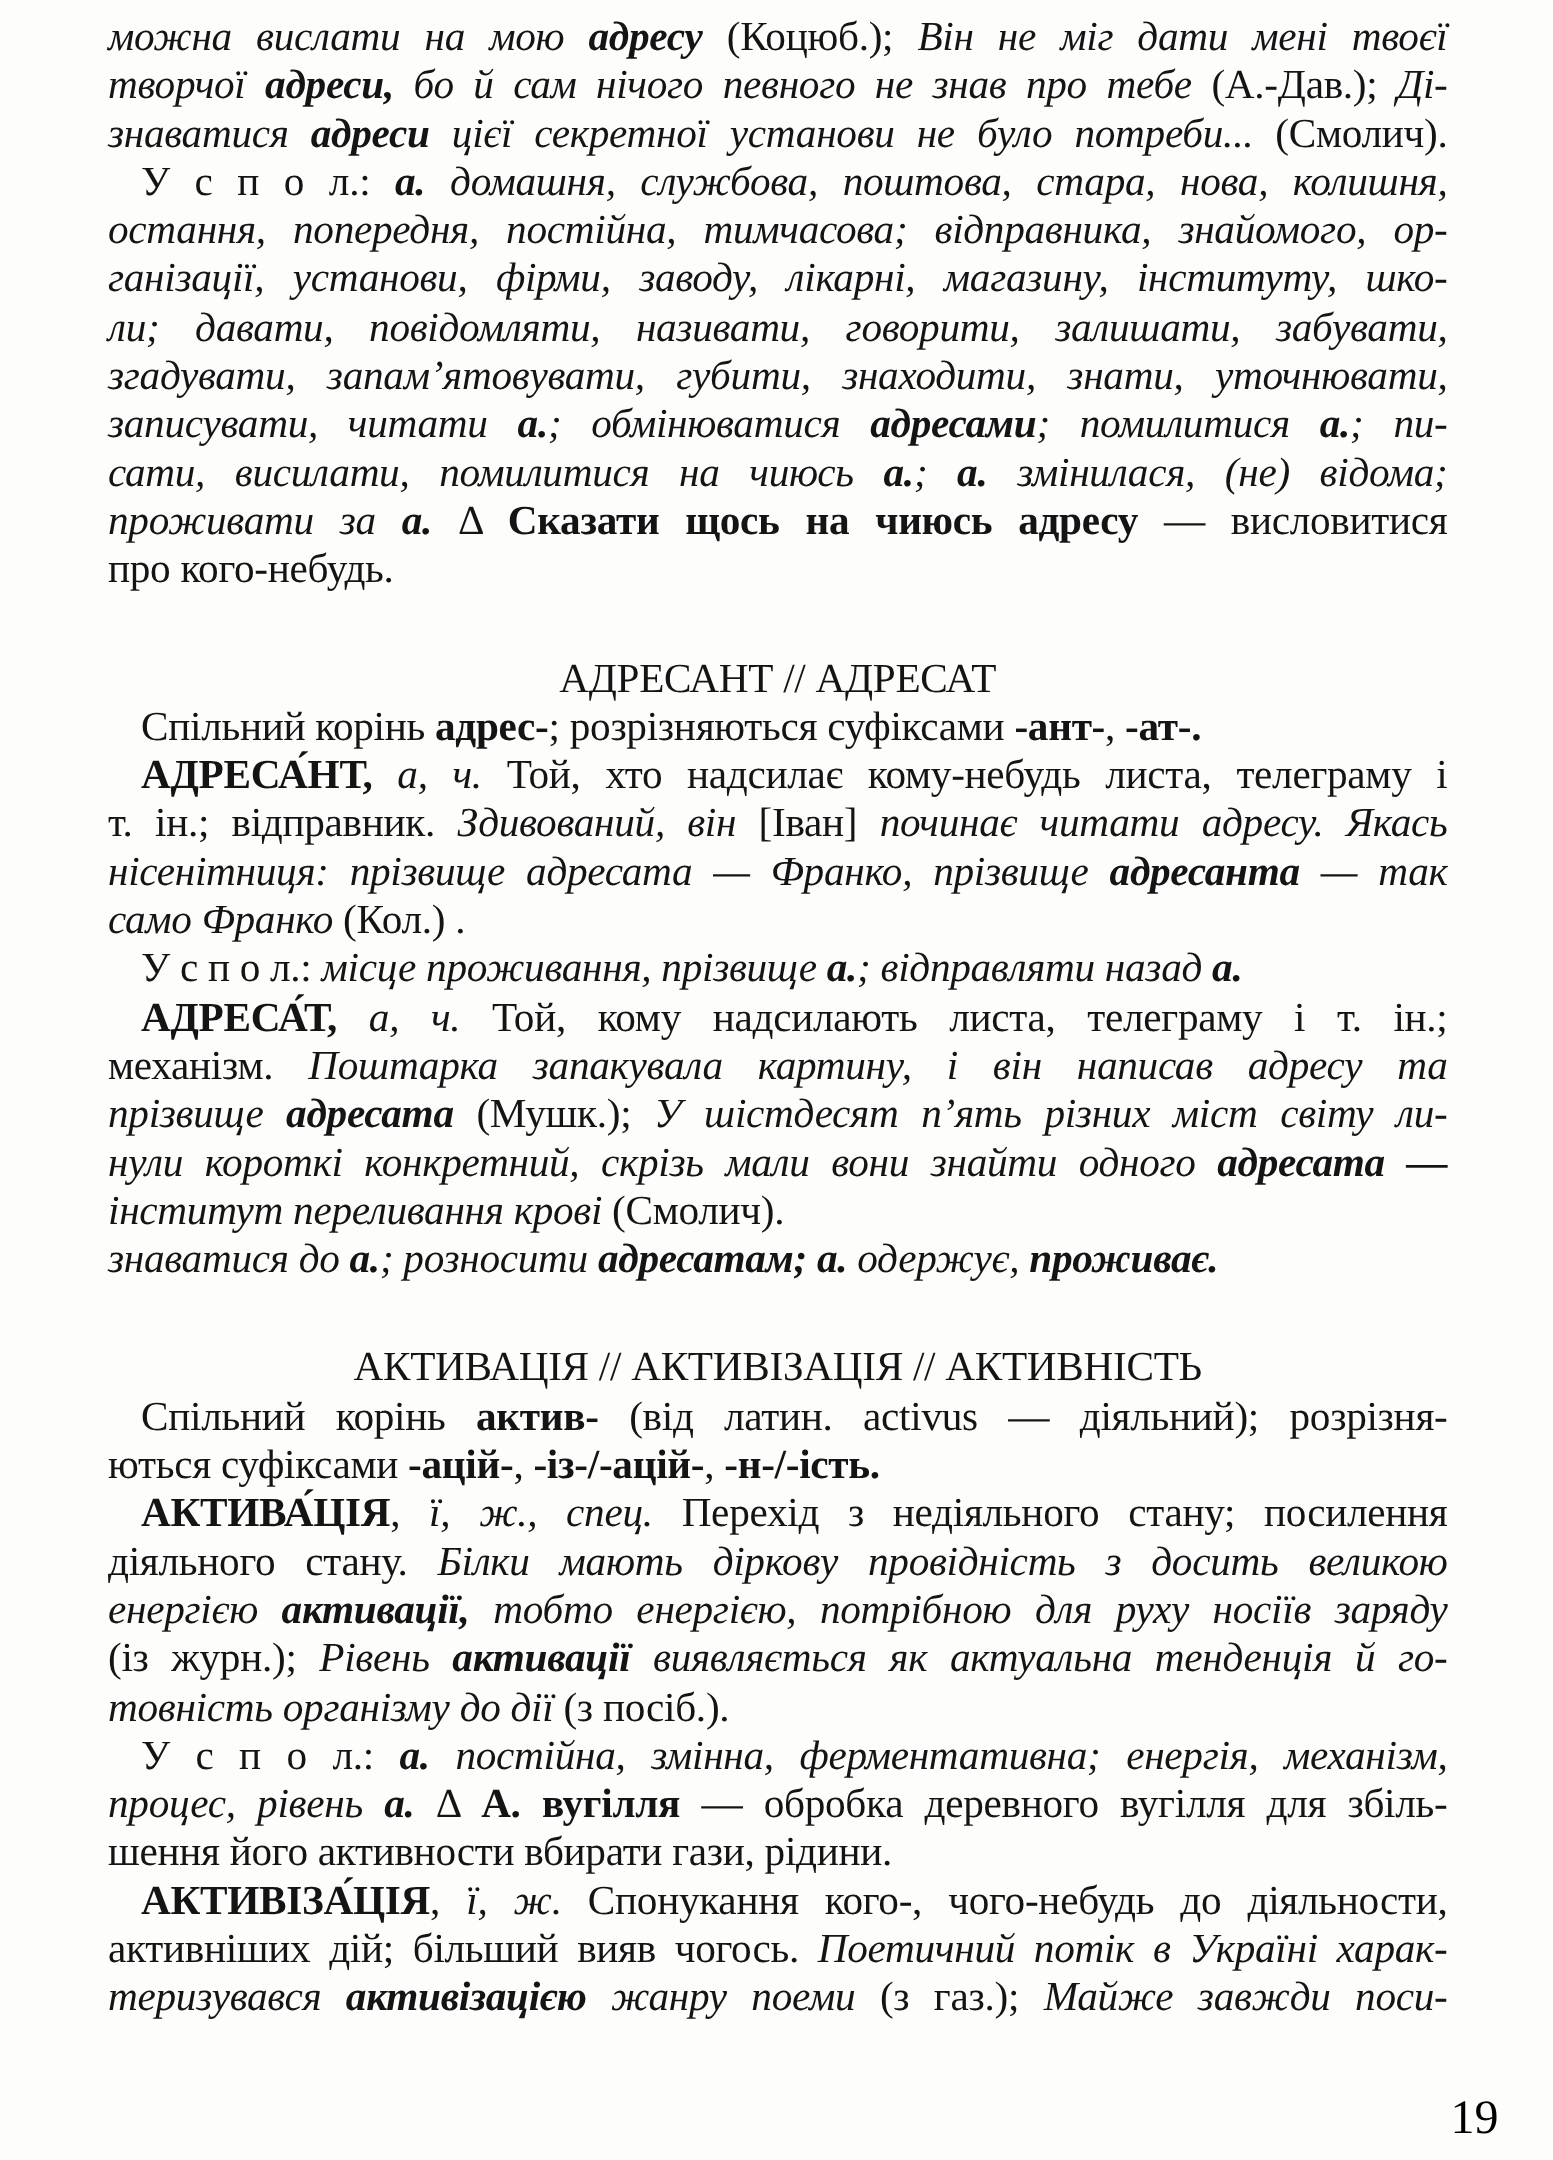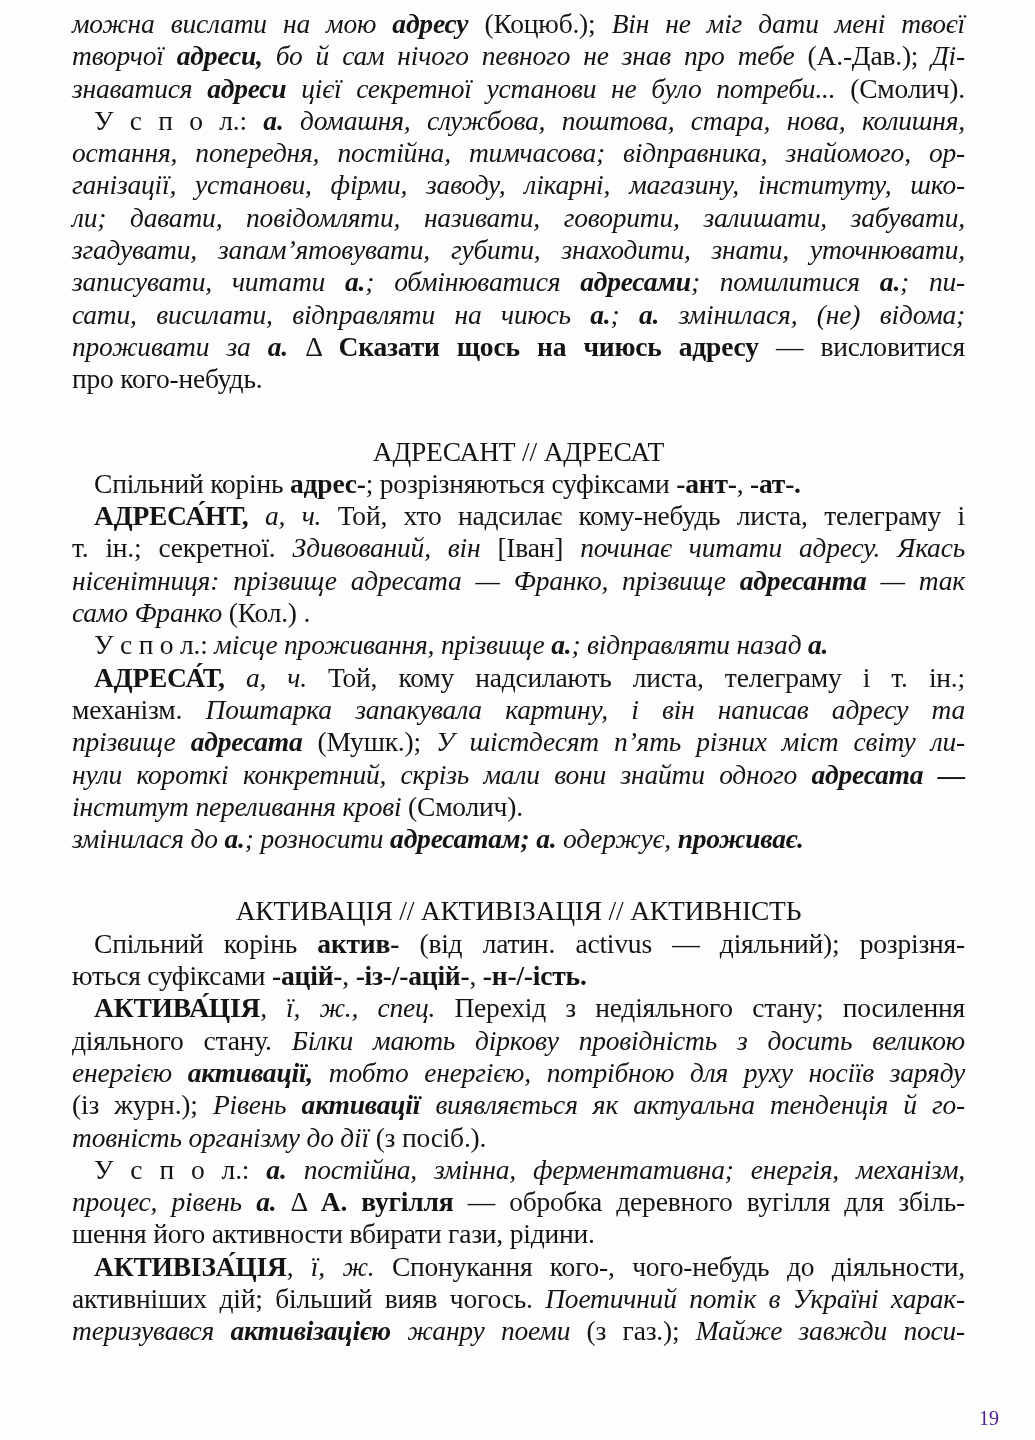--- a/index.html
+++ b/index.html
@@ -39,67 +39,67 @@
     white-space: nowrap;
     font-weight: normal;
   }
   .s-r { font-style: normal; font-weight: normal; }
   .s-b { font-weight: bold; }
   .s-i { font-style: italic; }
   .s-bi { font-weight: bold; font-style: italic; }
   .page-number {
     position: absolute;
     right: 72px; bottom: 10px;
-    font-size: 20px;
-    color: #4c1d95;
+    font-size: 32px;
+    color: #000000;
   }
 </style>
 </head>
 <body>
 
 <div class="page" style="background: rgb(253, 253, 252); padding-left: 36px;">
   <div class="text-block" style="color: rgb(20, 20, 20);">
       <div class="para">
         <div class="line"><span class="s-i">можна вислати на мою </span><span class="s-bi">адресу </span><span class="s-r">(Коцюб.); </span><span class="s-i">Він не міг дати мені твоєї</span></div>
         <div class="line"><span class="s-i">творчої </span><span class="s-bi">адреси, </span><span class="s-i">бо й сам нічого певного не знав про тебе </span><span class="s-r">(А.-Дав.); </span><span class="s-i">Ді-</span></div>
         <div class="line"><span class="s-i">знаватися </span><span class="s-bi">адреси </span><span class="s-i">цієї секретної установи не було потреби... </span><span class="s-r">(Смолич).</span></div>
       </div>
       <div class="para">
         <div class="line indent"><span class="s-r">У  с п о л.: </span><span class="s-bi">а. </span><span class="s-i">домашня, службова, поштова, стара, нова, колишня,</span></div>
         <div class="line"><span class="s-i">остання, попередня, постійна, тимчасова; відправника, знайомого, ор-</span></div>
         <div class="line"><span class="s-i">ганізації, установи, фірми, заводу, лікарні, магазину, інституту, шко-</span></div>
         <div class="line"><span class="s-i">ли; давати, повідомляти, називати, говорити, залишати, забувати,</span></div>
         <div class="line"><span class="s-i">згадувати, запам’ятовувати, губити, знаходити, знати, уточнювати,</span></div>
         <div class="line"><span class="s-i">записувати, читати </span><span class="s-bi">а.</span><span class="s-i">; обмінюватися </span><span class="s-bi">адресами</span><span class="s-i">; помилитися </span><span class="s-bi">а.</span><span class="s-i">; пи-</span></div>
-        <div class="line"><span class="s-i">сати, висилати, відправляти на чиюсь </span><span class="s-bi">а.</span><span class="s-i">; </span><span class="s-bi">а. </span><span class="s-i">змінилася, (не) відома;</span></div>
+        <div class="line"><span class="s-i">сати, висилати, помилитися на чиюсь </span><span class="s-bi">а.</span><span class="s-i">; </span><span class="s-bi">а. </span><span class="s-i">змінилася, (не) відома;</span></div>
         <div class="line"><span class="s-i">проживати за </span><span class="s-bi">а. </span><span class="s-r">Δ </span><span class="s-b">Сказати щось на чиюсь адресу </span><span class="s-r">— висловитися</span></div>
         <div class="line left"><span class="s-r">про кого-небудь.</span></div>
       </div>
       <div class="heading">АДРЕСАНТ // АДРЕСАТ</div>
       <div class="para">
         <div class="line left indent"><span class="s-r">Спільний корінь </span><span class="s-b">адрес-</span><span class="s-r">; розрізняються суфіксами </span><span class="s-b">-ант-</span><span class="s-r">, </span><span class="s-b">-ат-.</span></div>
       </div>
       <div class="para">
         <div class="line indent"><span class="s-b">АДРЕСА́НТ, </span><span class="s-i">а, ч. </span><span class="s-r">Той, хто надсилає кому-небудь листа, телеграму і</span></div>
-        <div class="line"><span class="s-r">т. ін.; секретної. </span><span class="s-i">Здивований, він </span><span class="s-r">[Іван] </span><span class="s-i">починає читати адресу. Якась</span></div>
+        <div class="line"><span class="s-r">т. ін.; відправник. </span><span class="s-i">Здивований, він </span><span class="s-r">[Іван] </span><span class="s-i">починає читати адресу. Якась</span></div>
         <div class="line"><span class="s-i">нісенітниця: прізвище адресата — Франко, прізвище </span><span class="s-bi">адресанта </span><span class="s-i">— так</span></div>
         <div class="line left"><span class="s-i">само Франко </span><span class="s-r">(Кол.) .</span></div>
       </div>
       <div class="para">
         <div class="line left indent"><span class="s-r">У  с п о л.: </span><span class="s-i">місце проживання, прізвище </span><span class="s-bi">а.</span><span class="s-i">; відправляти назад </span><span class="s-bi">а.</span></div>
       </div>
       <div class="para">
         <div class="line indent"><span class="s-b">АДРЕСА́Т, </span><span class="s-i">а, ч. </span><span class="s-r">Той, кому надсилають листа, телеграму і т. ін.;</span></div>
         <div class="line"><span class="s-r">механізм. </span><span class="s-i">Поштарка запакувала картину, і він написав адресу та</span></div>
         <div class="line"><span class="s-i">прізвище </span><span class="s-bi">адресата </span><span class="s-r">(Мушк.); </span><span class="s-i">У шістдесят п’ять різних міст світу ли-</span></div>
         <div class="line"><span class="s-i">нули короткі конкретний, скрізь мали вони знайти одного </span><span class="s-bi">адресата —</span></div>
         <div class="line left"><span class="s-i">інститут переливання крові </span><span class="s-r">(Смолич).</span></div>
       </div>
       <div class="para">
-        <div class="line left"><span class="s-i">змінилася до </span><span class="s-bi">а.</span><span class="s-i">; розносити </span><span class="s-bi">адресатам; а. </span><span class="s-i">одержує, </span><span class="s-bi">проживає.</span></div>
+        <div class="line left"><span class="s-i">знаватися до </span><span class="s-bi">а.</span><span class="s-i">; розносити </span><span class="s-bi">адресатам; а. </span><span class="s-i">одержує, </span><span class="s-bi">проживає.</span></div>
       </div>
       <div class="heading">АКТИВАЦІЯ // АКТИВІЗАЦІЯ // АКТИВНІСТЬ</div>
       <div class="para">
         <div class="line indent"><span class="s-r">Спільний корінь </span><span class="s-b">актив- </span><span class="s-r">(від латин. activus — діяльний); розрізня-</span></div>
         <div class="line left"><span class="s-r">ються суфіксами </span><span class="s-b">-ацій-</span><span class="s-r">, </span><span class="s-b">-із-/-ацій-</span><span class="s-r">, </span><span class="s-b">-н-/-ість.</span></div>
       </div>
       <div class="para">
         <div class="line indent"><span class="s-b">АКТИВА́ЦІЯ</span><span class="s-r">, </span><span class="s-i">ї, ж., спец. </span><span class="s-r">Перехід з недіяльного стану; посилення</span></div>
         <div class="line"><span class="s-r">діяльного стану. </span><span class="s-i">Білки мають діркову провідність з досить великою</span></div>
         <div class="line"><span class="s-i">енергією </span><span class="s-bi">активації, </span><span class="s-i">тобто енергією, потрібною для руху носіїв заряду</span></div>

